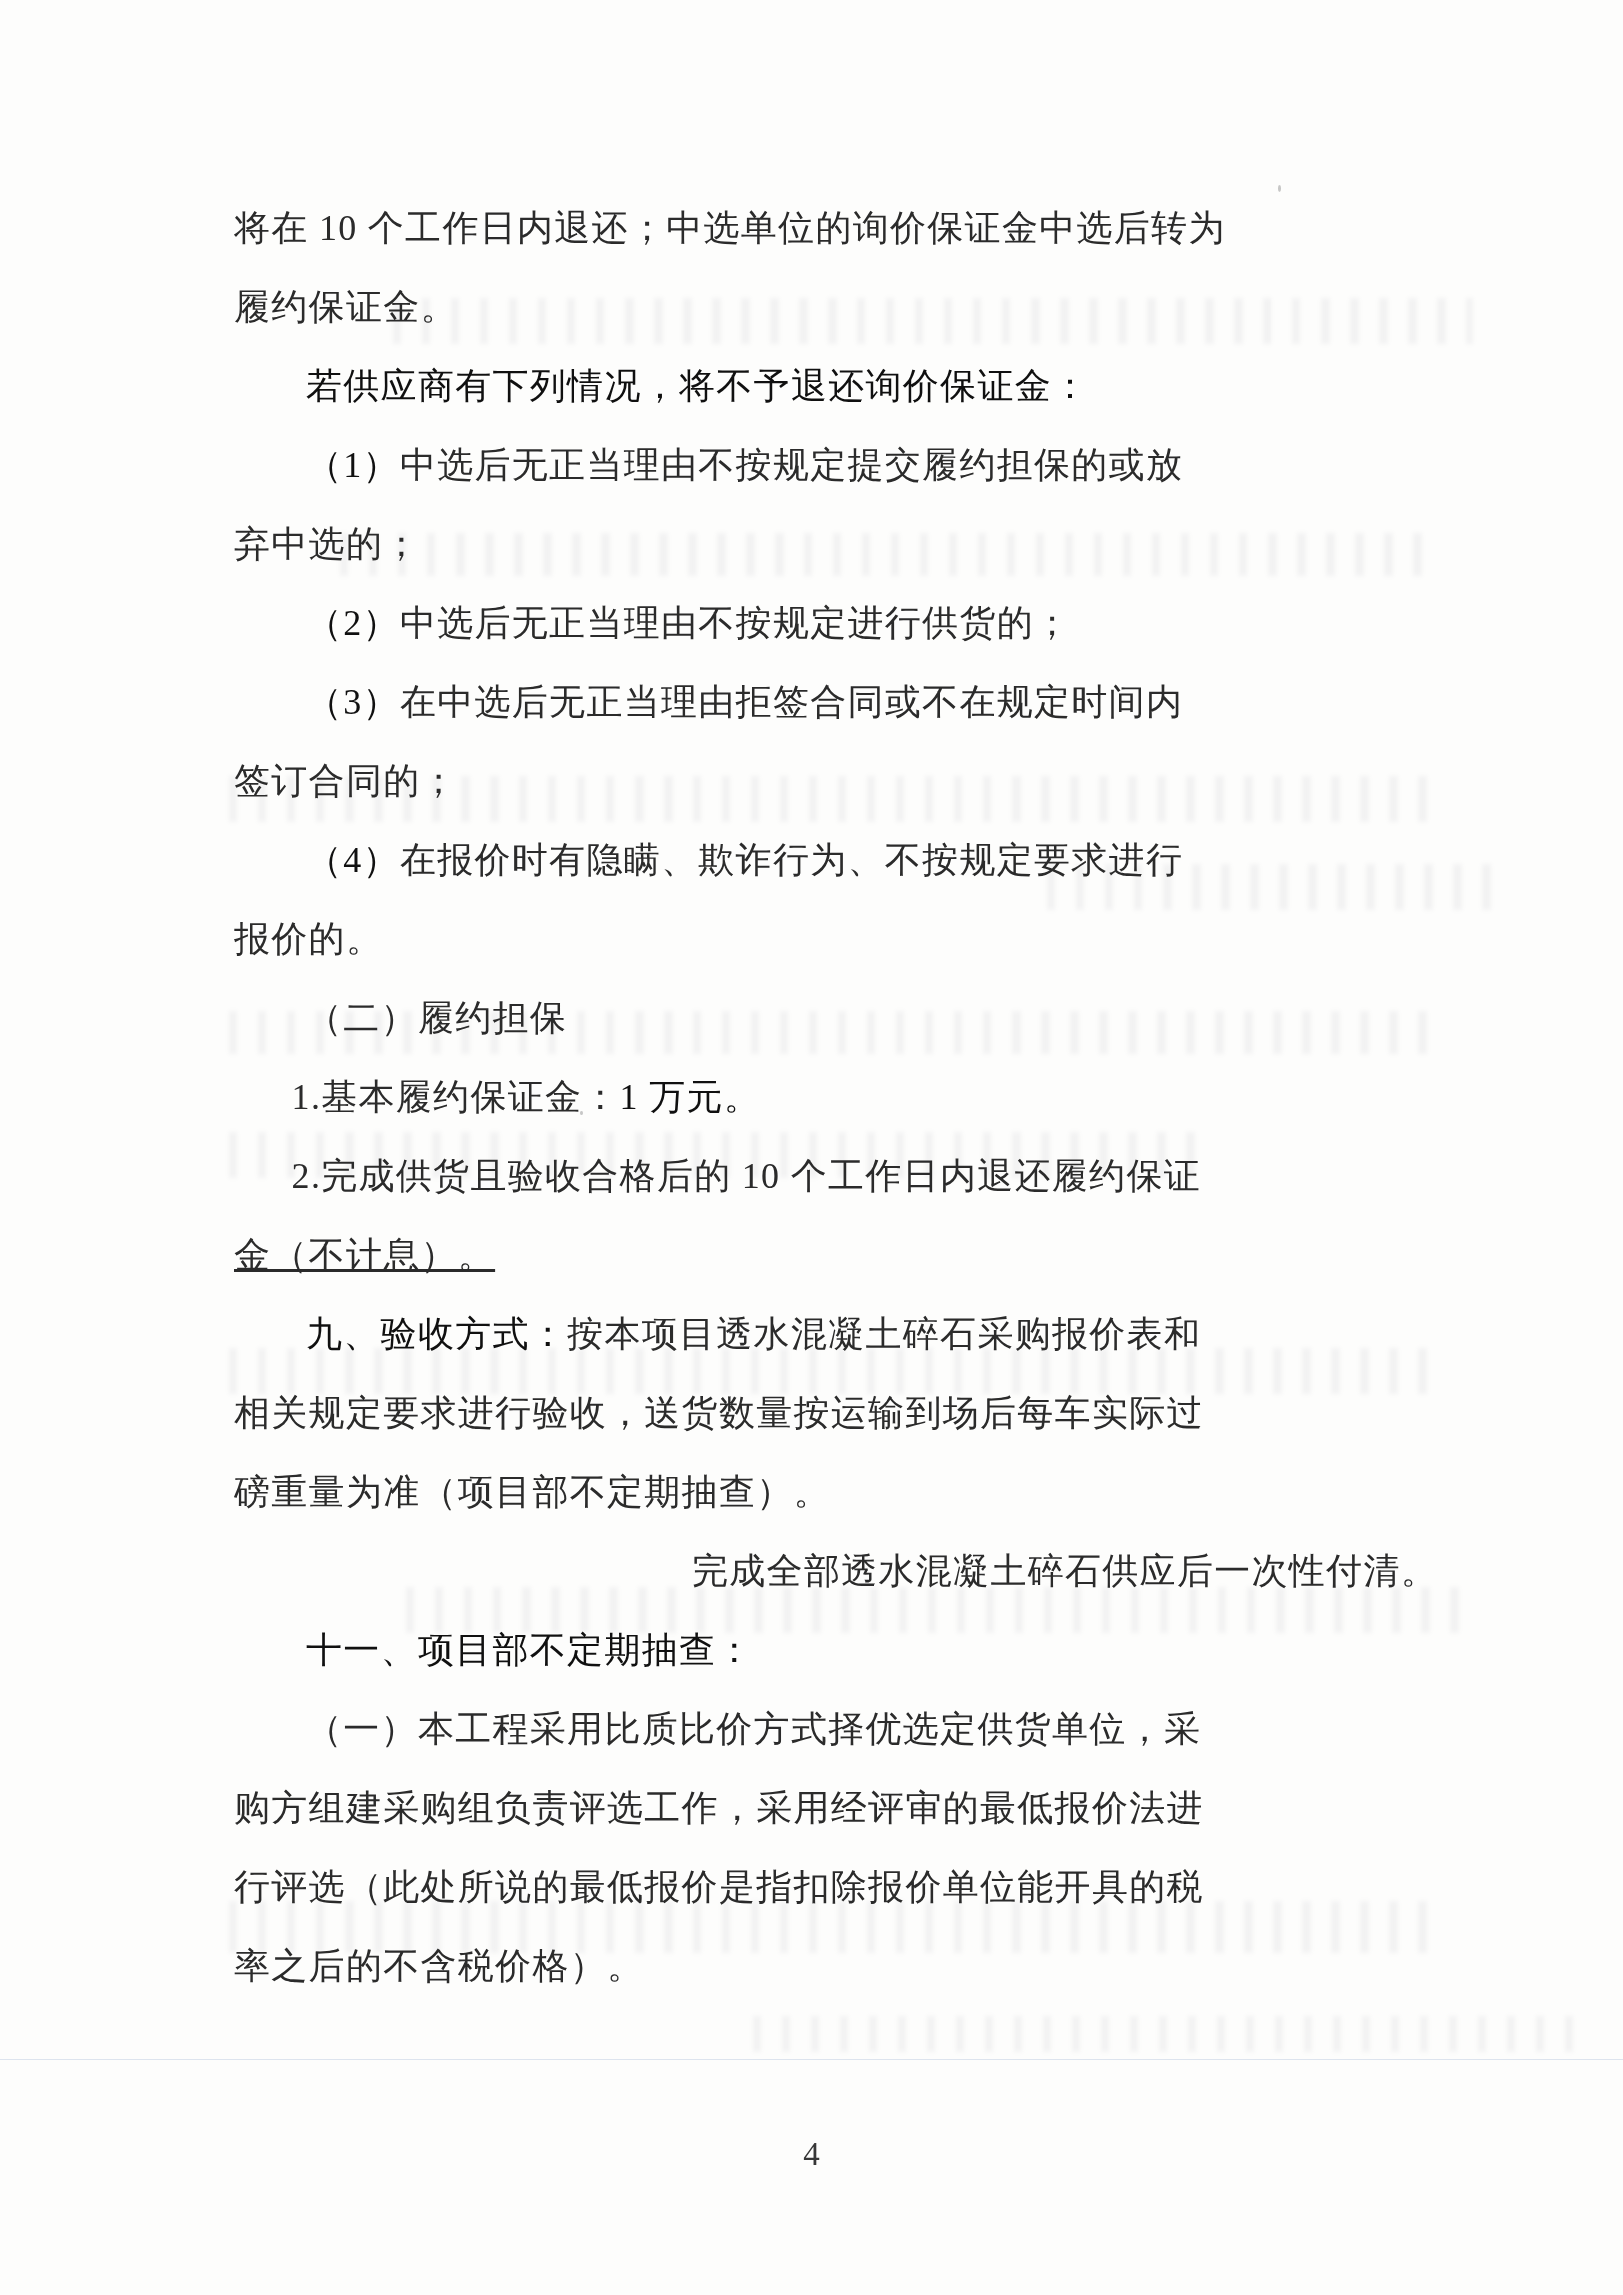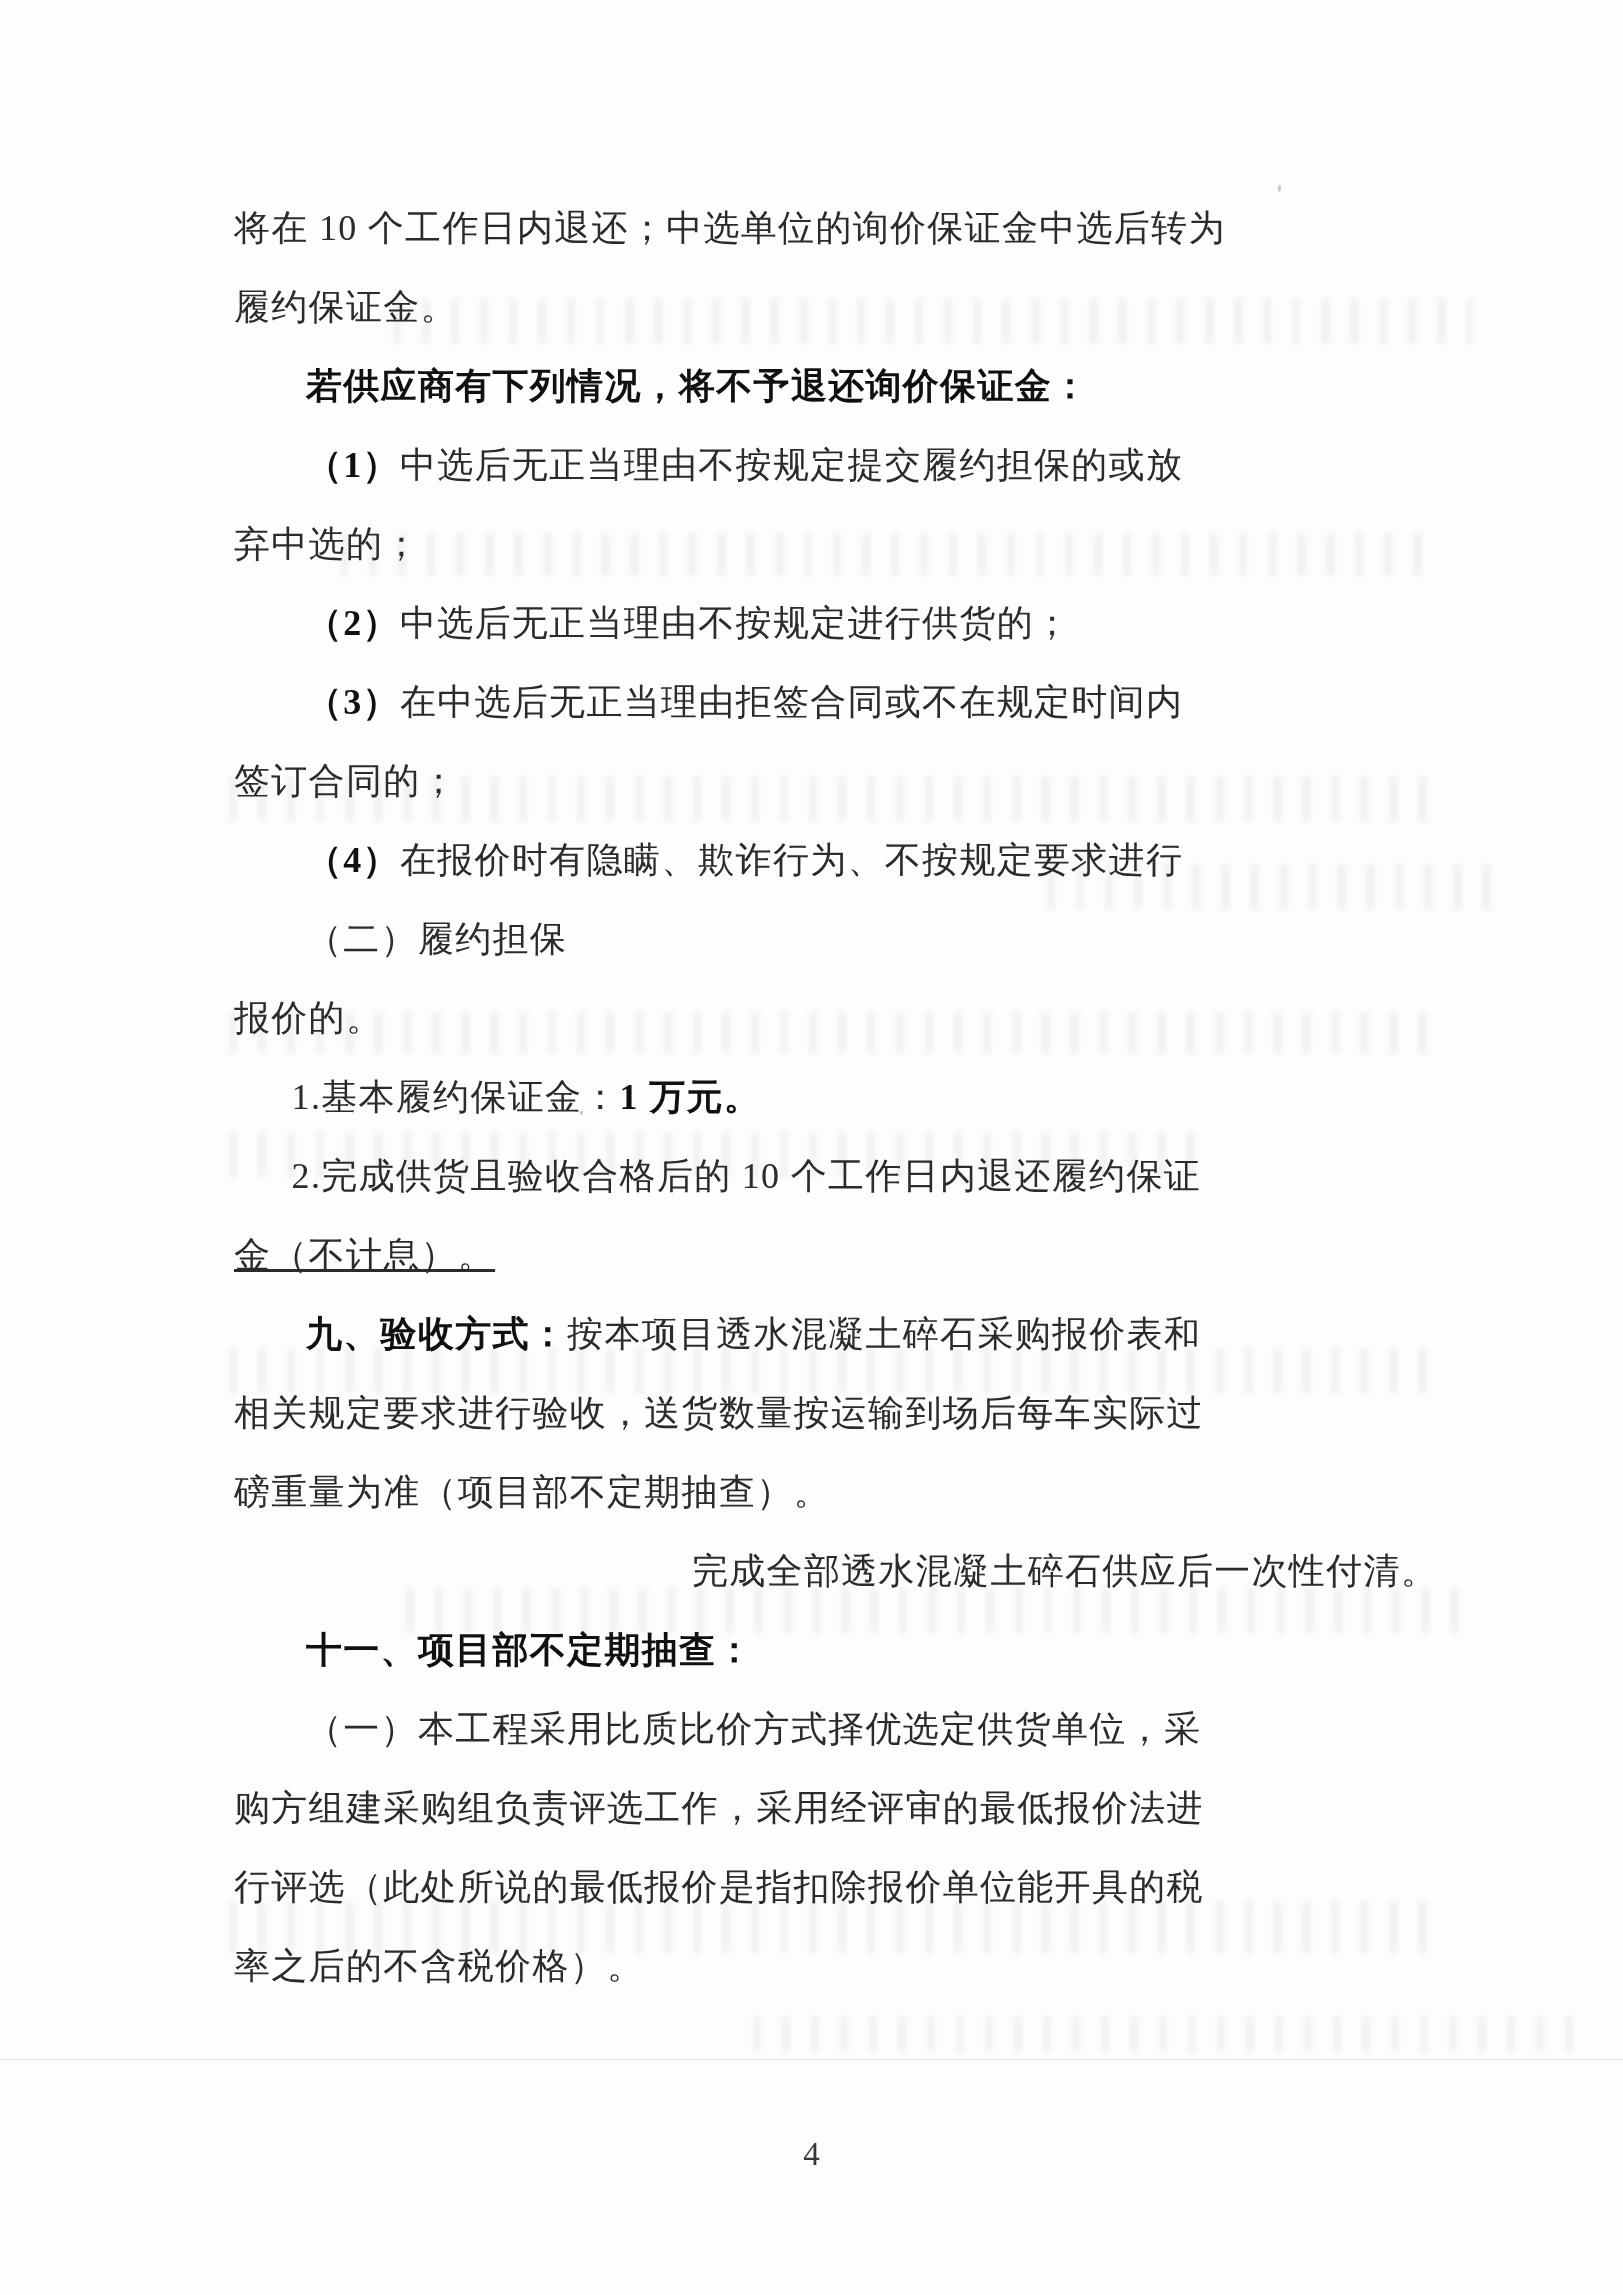--- a/index.html
+++ b/index.html
@@ -23,21 +23,21 @@
   }
   .line {
     height: 79px;
     line-height: 79px;
     font-size: 36px;
     letter-spacing: 1.3px;
     white-space: nowrap;
     color: #2b2b2b;
   }
   .seg { font-weight: 400; }
-  .seg-b { font-weight: 700; color: #101010; }
+  .seg-b { font-weight: 400; color: #101010; }
   
   .ghost {
     position: absolute;
     filter: blur(2px);
     opacity: 0.5;
     background: repeating-linear-gradient(90deg,
       rgba(125,125,138,0.16) 0px, rgba(125,125,138,0.16) 8.5px,
       rgba(0,0,0,0) 8.5px, rgba(0,0,0,0) 29px);
     pointer-events: none;
   }
@@ -86,22 +86,22 @@
   <div id="doc" class="doc">
       <div class="line" style="text-indent: 0em;"><span class="seg">将在 10 个工作日内退还；中选单位的询价保证金中选后转为</span></div>
       <div class="line" style="text-indent: 0em;"><span class="seg">履约保证金。</span></div>
       <div class="line" style="text-indent: 2em;"><span class="seg seg-b">若供应商有下列情况，将不予退还询价保证金：</span></div>
       <div class="line" style="text-indent: 2em;"><span class="seg seg-b">（1）</span><span class="seg">中选后无正当理由不按规定提交履约担保的或放</span></div>
       <div class="line" style="text-indent: 0em;"><span class="seg">弃中选的；</span></div>
       <div class="line" style="text-indent: 2em;"><span class="seg seg-b">（2）</span><span class="seg">中选后无正当理由不按规定进行供货的；</span></div>
       <div class="line" style="text-indent: 2em;"><span class="seg seg-b">（3）</span><span class="seg">在中选后无正当理由拒签合同或不在规定时间内</span></div>
       <div class="line" style="text-indent: 0em;"><span class="seg">签订合同的；</span></div>
       <div class="line" style="text-indent: 2em;"><span class="seg seg-b">（4）</span><span class="seg">在报价时有隐瞒、欺诈行为、不按规定要求进行</span></div>
+      <div class="line" style="text-indent: 0em;"><span class="seg">报价的。</span></div>
       <div class="line" style="text-indent: 2em;"><span class="seg">（二）履约担保</span></div>
-      <div class="line" style="text-indent: 0em;"><span class="seg">报价的。</span></div>
       <div class="line" style="text-indent: 1.6em;"><span class="seg">1.基本履约保证金：</span><span class="seg seg-b">1 万元。</span></div>
       <div class="line" style="text-indent: 1.6em;"><span class="seg">2.完成供货且验收合格后的 10 个工作日内退还履约保证</span></div>
       <div class="line" style="text-indent: 0em; text-decoration: underline;"><span class="seg">金（不计息）。</span></div>
       <div class="line" style="text-indent: 2em;"><span class="seg seg-b">九、验收方式：</span><span class="seg">按本项目透水混凝土碎石采购报价表和</span></div>
       <div class="line" style="text-indent: 0em;"><span class="seg">相关规定要求进行验收，送货数量按运输到场后每车实际过</span></div>
       <div class="line" style="text-indent: 0em;"><span class="seg">磅重量为准（项目部不定期抽查）。</span></div>
       <div class="line" style="text-indent: 0em; text-align: right;"><span class="seg">完成全部透水混凝土碎石供应后一次性付清。</span></div>
       <div class="line" style="text-indent: 2em;"><span class="seg seg-b">十一、项目部不定期抽查：</span></div>
       <div class="line" style="text-indent: 2em;"><span class="seg">（一）本工程采用比质比价方式择优选定供货单位，采</span></div>
       <div class="line" style="text-indent: 0em;"><span class="seg">购方组建采购组负责评选工作，采用经评审的最低报价法进</span></div>

